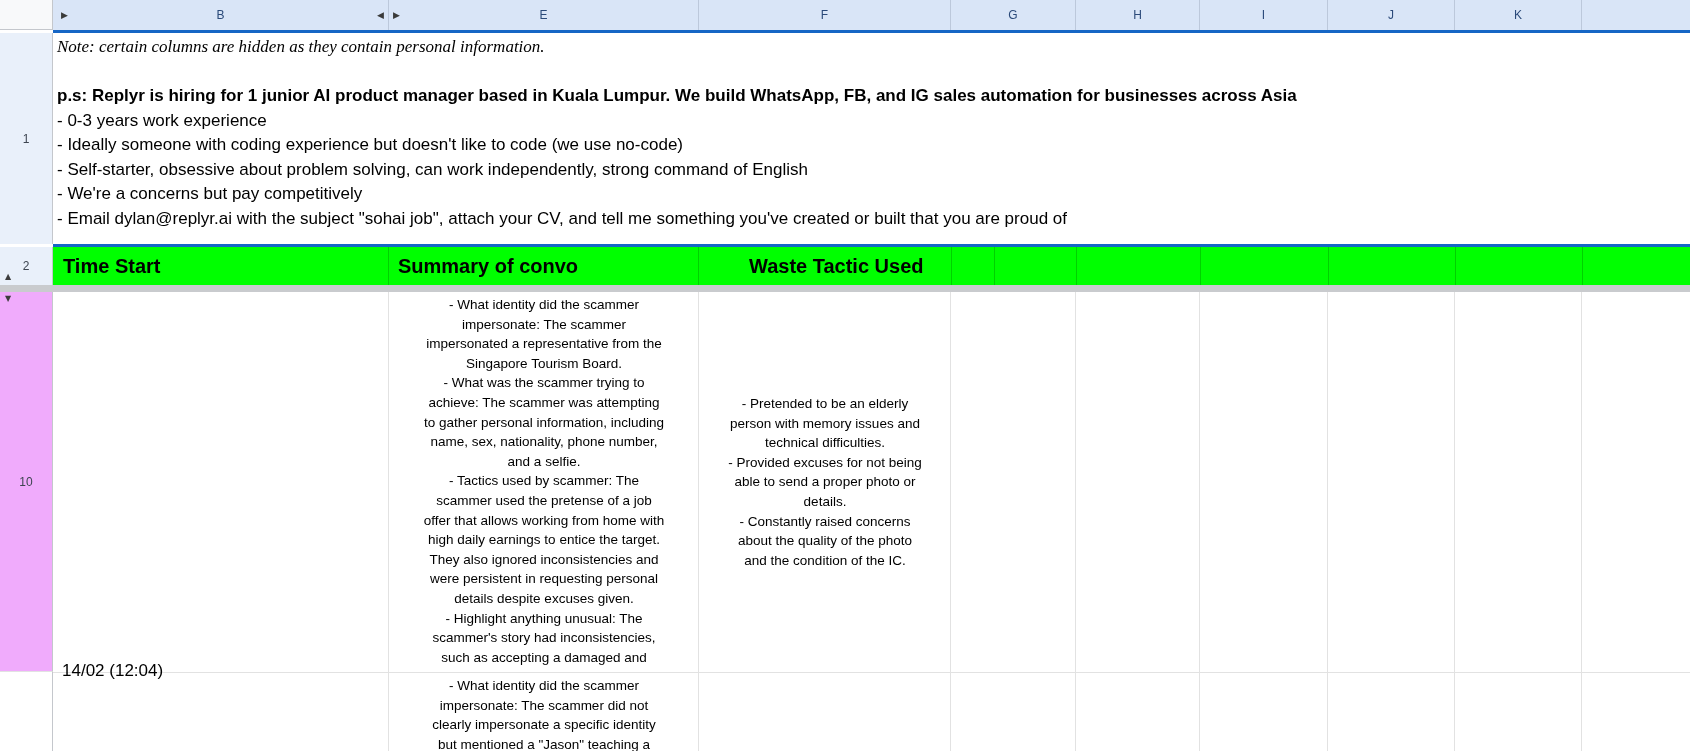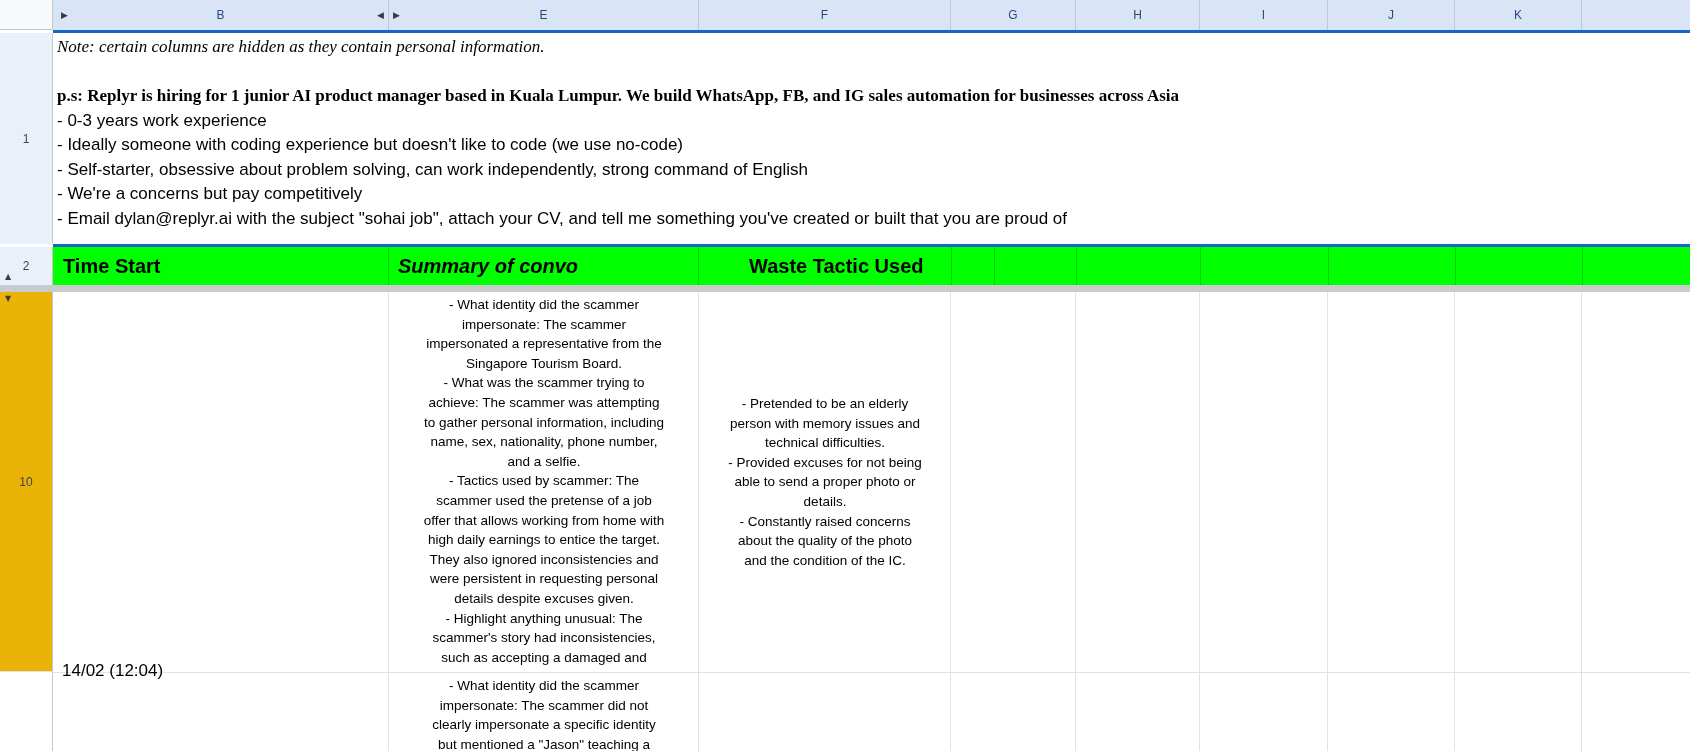--- a/index.html
+++ b/index.html
@@ -26,38 +26,38 @@
   .ha-a{left:8px;}  .ha-bl{right:4px;}  .ha-er{left:4px;}
 
   .blue-bar{position:absolute;left:53px;width:1637px;height:3px;background:var(--frozen-blue);}
   .bb-top{top:30px;}  .bb-mid{top:244px;}
 
   
   .rh{position:absolute;left:0;width:53px;box-sizing:border-box;border-right:1px solid #c4c7cc;
       display:flex;align-items:center;justify-content:center;font-size:12px;color:#3d4550;}
   .rh1{top:33px;height:211px;background:#e9f0fa;}
   .rh2{top:247px;height:38px;background:#e9f0fa;}
-  .rh10{top:292px;height:380px;background:#eab308;border-bottom:1px solid var(--grid-line);}
+  .rh10{top:292px;height:380px;background:#f0abfc;border-bottom:1px solid var(--grid-line);}
   .rh11{top:672px;height:79px;background:#ffffff;}
   .grp{position:absolute;left:2px;width:12px;height:11px;display:flex;align-items:center;justify-content:center;
        font-family:"DejaVu Sans",sans-serif;font-size:8px;color:#3c3c3c;line-height:1;}
   .grp-up{top:271px;}  .grp-down{top:293px;}
 
   
   .row1{position:absolute;left:57px;top:35px;font-size:17px;line-height:24.5px;white-space:nowrap;}
   .ln{height:24.5px;}
   .ln-note{font-style:italic;font-family:Liberation Serif, serif;}
-  .ln-ps{font-weight:bold;font-family:Liberation Serif, serif;}
+  .ln-ps{font-weight:bold;}
 
   
   .green-row{position:absolute;left:53px;top:247px;width:1637px;height:38px;background:var(--header-green);}
   .gcell{position:absolute;top:0;height:38px;display:flex;align-items:center;box-sizing:border-box;
          font-weight:bold;font-size:20px;color:#000;border-right:1px solid rgba(0,0,0,0.18);}
   .g-b{left:0;width:336px;padding-left:10px;}
-  .g-e{left:336px;width:310px;padding-left:9px;font-style:italic;}
+  .g-e{left:336px;width:310px;padding-left:9px;}
   .g-f{left:646px;width:252px;padding-left:6px;margin-left:44px;}
   .gline{position:absolute;top:0;width:1px;height:38px;background:rgba(0,0,0,0.18);}
 
   .freeze-divider{position:absolute;left:0;top:285px;width:1690px;height:7px;background:var(--divider-gray);}
 
   
   .vline{position:absolute;top:292px;height:459px;width:1px;background:var(--grid-line);}
   .hline{position:absolute;left:53px;top:672px;width:1637px;height:1px;background:var(--grid-line);}
 
   

